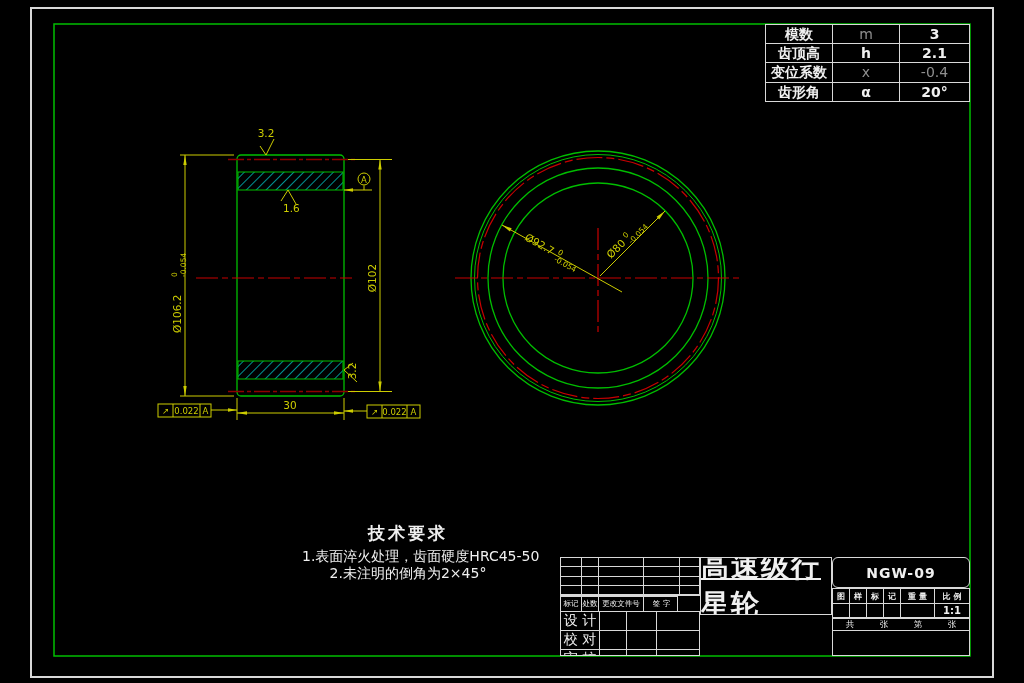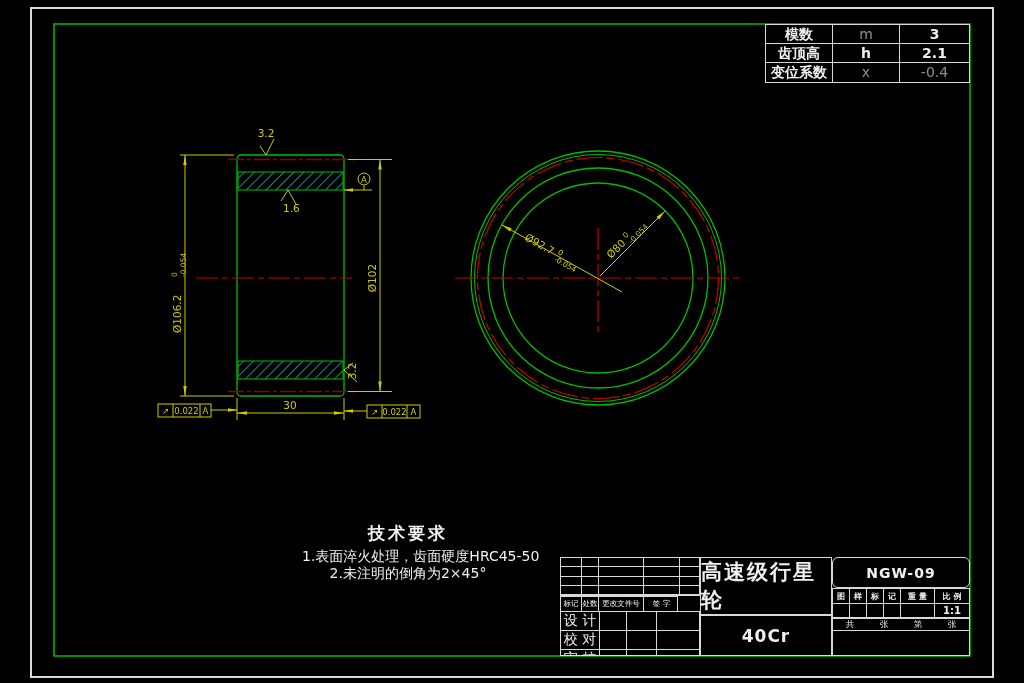--- a/index.html
+++ b/index.html
@@ -52,21 +52,21 @@
   .hdr-row{display:grid;height:100%;width:100%;font-size:7.5px;}
   .hdr-row span{border-right:1px solid var(--frame-white);display:flex;align-items:center;
       justify-content:center;white-space:nowrap;overflow:hidden;}
   .hdr-row span:last-child{border-right:none;}
   .role-rows{display:grid;grid-auto-rows:1fr;width:100%;height:100%;font-size:14px;}
   .role-row{display:grid;grid-template-columns:39px 27px 30px 1fr;border-bottom:1px solid var(--frame-white);}
   .role-row:last-child{border-bottom:none;}
   .role-row span{border-right:1px solid var(--frame-white);display:flex;align-items:center;
       justify-content:center;white-space:nowrap;overflow:hidden;}
   .role-row span:last-child{border-right:none;}
-  .part-name{font-size:21px;font-weight:bold;letter-spacing:2px;}
+  .part-name{font-size:28px;font-weight:bold;letter-spacing:2px;text-decoration:underline;}
   .material{font-size:17px;font-weight:bold;letter-spacing:1px;}
   .dwg-no{font-size:14px;font-weight:bold;letter-spacing:1px;border-radius:6px;}
   .sheet-row{display:flex;justify-content:space-around;align-items:center;font-size:8.5px;}
 </style>
 </head>
 <body>
 
 <svg width="1024" height="683" viewBox="0 0 1024 683">
   <defs>
     <pattern id="hatch" patternUnits="userSpaceOnUse" width="7" height="7" patternTransform="rotate(45)">
@@ -205,20 +205,25 @@
   <div class="pt-row">
     <span class="pt-cell bw">齿顶高</span>
     <span class="pt-cell bw">h</span>
     <span class="pt-cell bw">2.1</span>
   </div>
   <div class="pt-row">
     <span class="pt-cell bw">变位系数</span>
     <span class="pt-cell gy">x</span>
     <span class="pt-cell gy">-0.4</span>
   </div>
+  <div class="pt-row">
+    <span class="pt-cell bw">齿形角</span>
+    <span class="pt-cell bw">α</span>
+    <span class="pt-cell bw">20°</span>
+  </div>
 </div>
 
 <div class="tech-req">
   <div class="tr-title">技术要求</div>
   <div class="tr-item">1.表面淬火处理，齿面硬度HRC45-50</div>
   <div class="tr-item">2.未注明的倒角为2×45°</div>
 </div>
 
 <div class="title-block">
 
@@ -278,21 +283,20 @@
       <div class="role-row">
         <span>工 艺</span>
         <span></span>
         <span>日 期</span>
         <span>2006.06</span>
       </div>
     </div>
   </div>
 
   <div class="tb part-name" style="left:140px;top:0;width:132px;height:58px;">高速级行星轮</div>
-  <div class="tb material" style="left:140px;top:58px;width:132px;height:41px;">40Cr</div>
 
   <div class="tb dwg-no" style="left:272px;top:0;width:138px;height:31px;">NGW-09</div>
 
   <div class="tb" style="left:272px;top:31px;width:138px;height:16px;">
     <div class="hdr-row" style="grid-template-columns:17px 17px 17px 17px 34px 1fr;font-size:8px;font-weight:bold;">
       <span>图</span>
       <span>样</span>
       <span>标</span>
       <span>记</span>
       <span>重 量</span>

